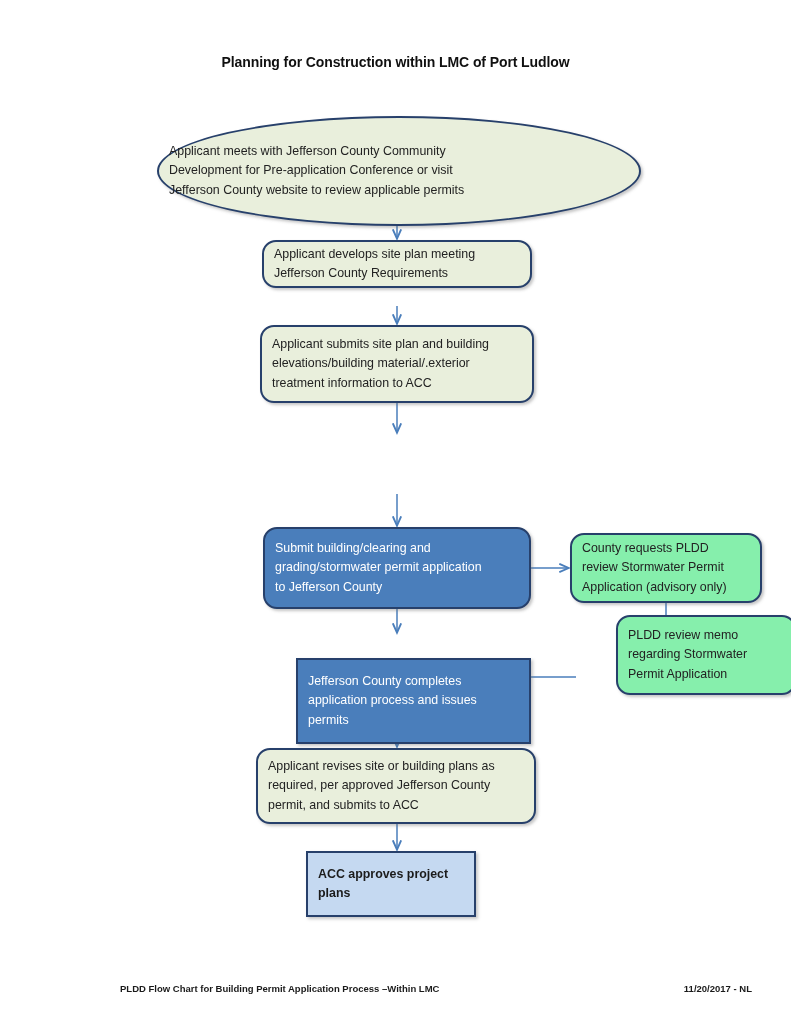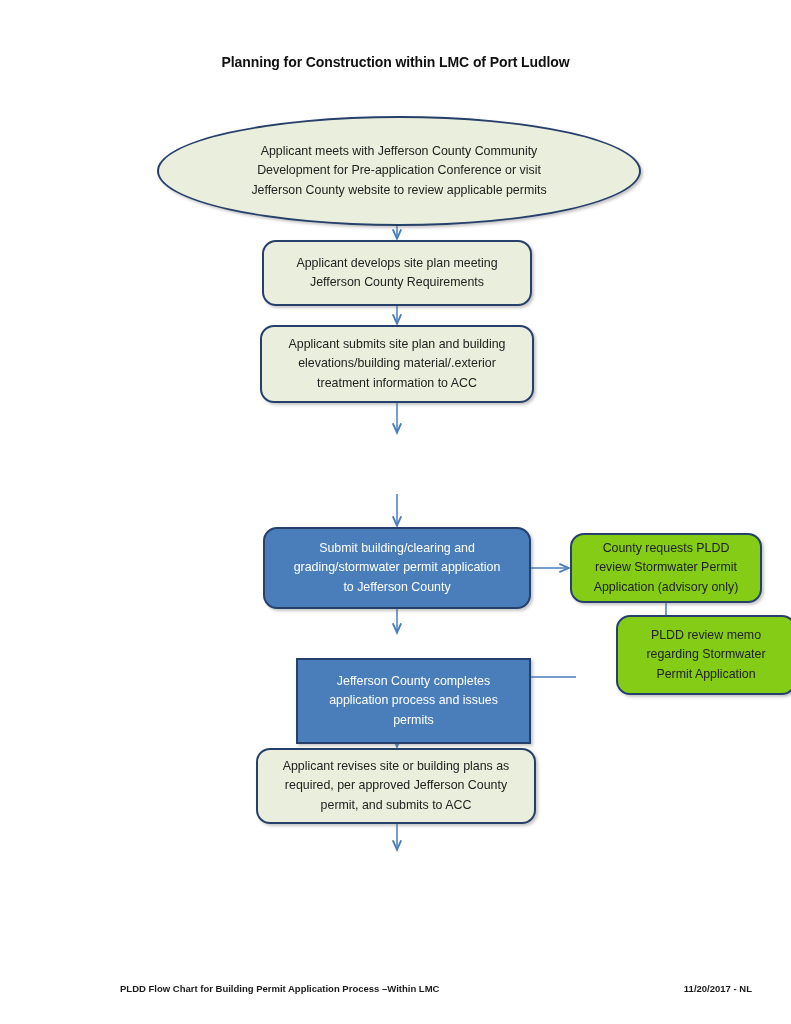--- a/index.html
+++ b/index.html
@@ -61,21 +61,20 @@
     pointer-events: none;
   }
 
   
   .node {
     position: absolute;
     box-sizing: border-box;
     display: flex;
     align-items: center;
     justify-content: center;
-    text-align: center;
     line-height: 1.55;
     font-size: 12.4px;
     padding: 4px 10px;
     box-shadow: 2px 2px 3px rgba(120,120,120,0.42);
   }
   .node .node-text { display: block; width: 100%; }
 
   
   .shape-oval {
     border-radius: 50%;
@@ -97,30 +96,30 @@
     background: #C5D9F1;
     border: 2.5px solid #27406B;
     color: #1b1b1b;
   }
   .fill-midblue {
     background: #4A7EBB;
     border: 2.5px solid #27406B;
     color: #ffffff;
   }
   .fill-lavender {
-    background: #84cc16;
+    background: #86efac;
     border: 2.5px solid #27406B;
     color: #222222;
   }
 
   .bold-text { font-weight: bold; }
 
   
   #node-0 { left: 157px; top: 116px; width: 484px; height: 110px; font-size: 12.4px; }
-  #node-1 { left: 262px; top: 240px; width: 270px; height: 66px; }
+  #node-1 { left: 262px; top: 240px; width: 270px; height: 48px; }
   #node-2 { left: 260px; top: 325px; width: 274px; height: 78px; }
   #node-3 { left: 306px; top: 434px; width: 180px; height: 60px; }
   #node-4 { left: 263px; top: 527px; width: 268px; height: 82px; }
   #node-5 { left: 570px; top: 533px; width: 192px; height: 70px; }
   #node-6 { left: 296px; top: 634px; width: 235px; height: 86px; margin-top: 24px; }
   #node-7 { left: 576px; top: 615px; width: 180px; height: 80px; margin-left: 40px; }
   #node-8 { left: 256px; top: 748px; width: 280px; height: 76px; }
   #node-9 { left: 306px; top: 851px; width: 170px; height: 66px; }
 </style>
 </head>
@@ -186,19 +185,22 @@
   </div>
 
   <div class="node shape-round fill-lavender" id="node-7">
     <span class="node-text">PLDD review memo<br>regarding Stormwater<br>Permit Application</span>
   </div>
 
   <div class="node shape-round fill-green" id="node-8">
     <span class="node-text">Applicant revises site or building plans as<br>required, per approved Jefferson County<br>permit, and submits to ACC</span>
   </div>
 
+  <div class="node shape-rect fill-lightblue bold-text" id="node-9">
+    <span class="node-text">ACC approves project<br>plans</span>
+  </div>
 
   <div id="footer">
     <span class="footer-left">PLDD Flow Chart for Building Permit Application Process –Within LMC</span>
     <span class="footer-right">11/20/2017 - NL</span>
   </div>
 
 </div>
 
 </body></html>

